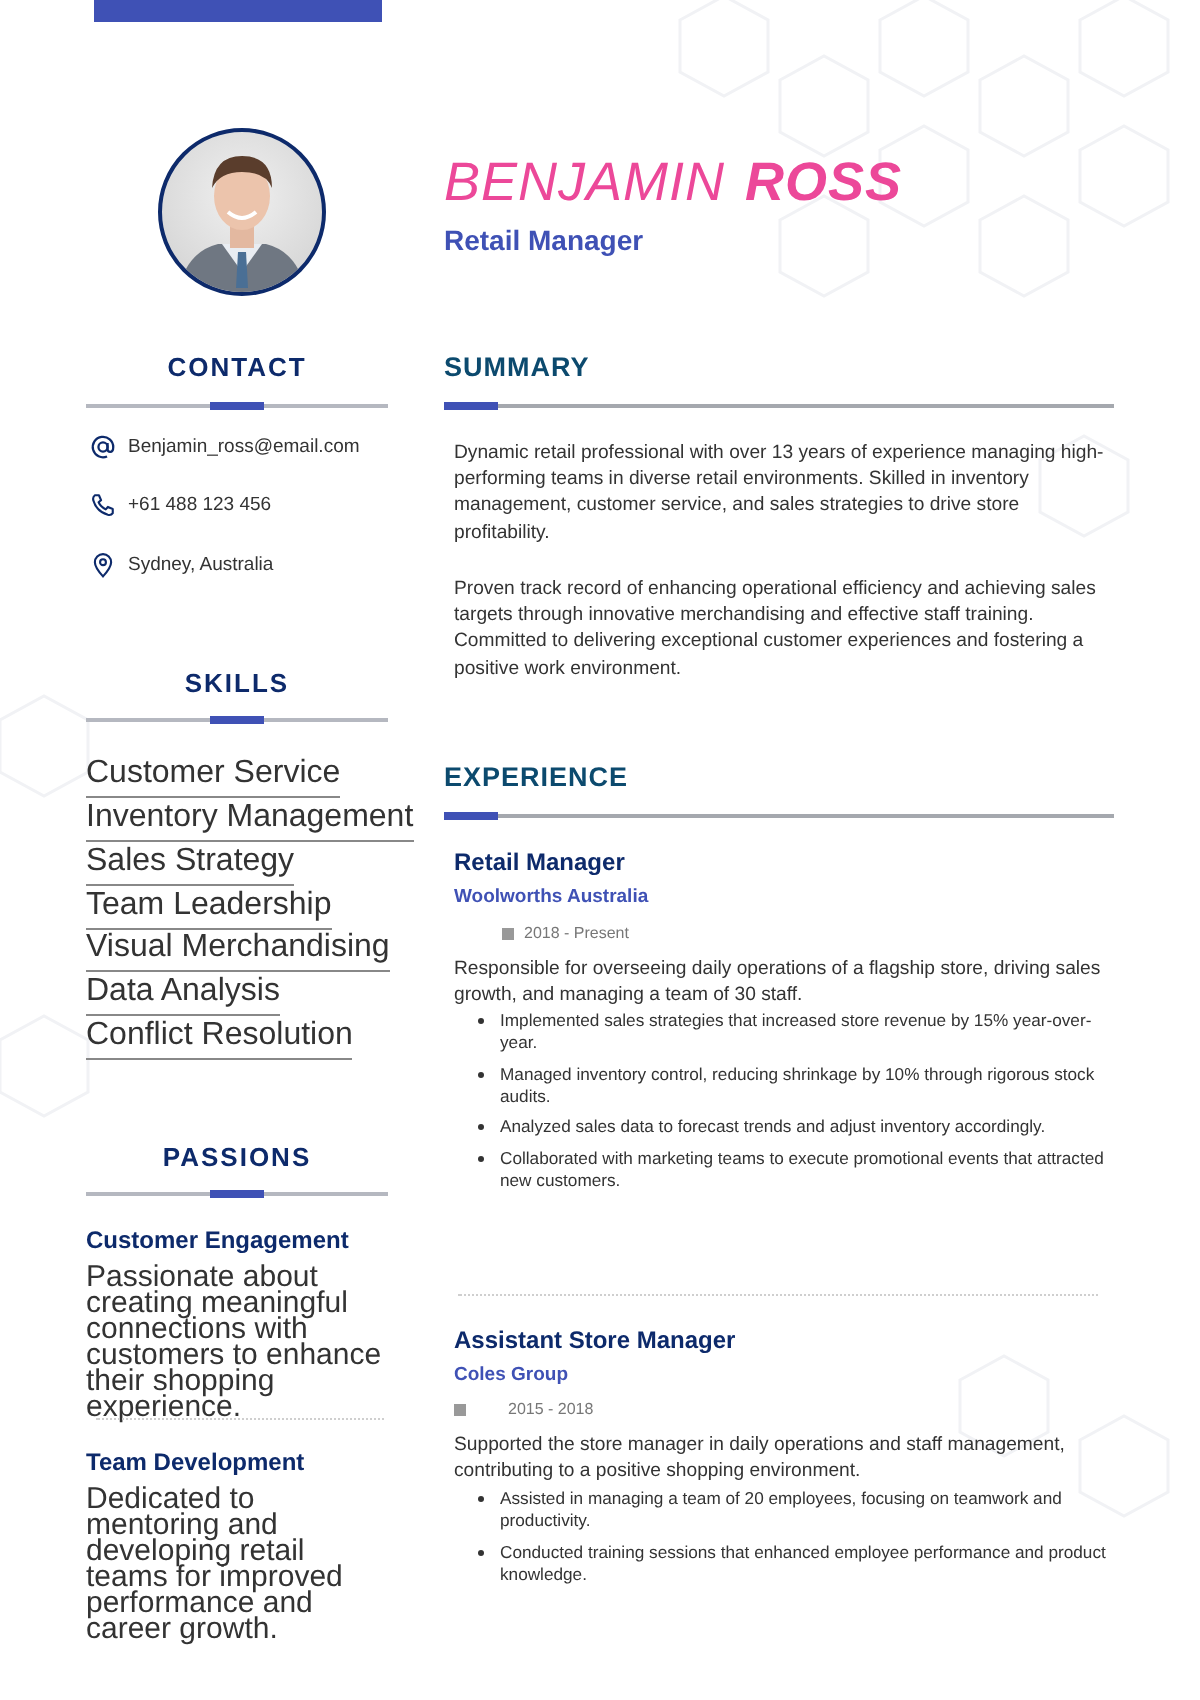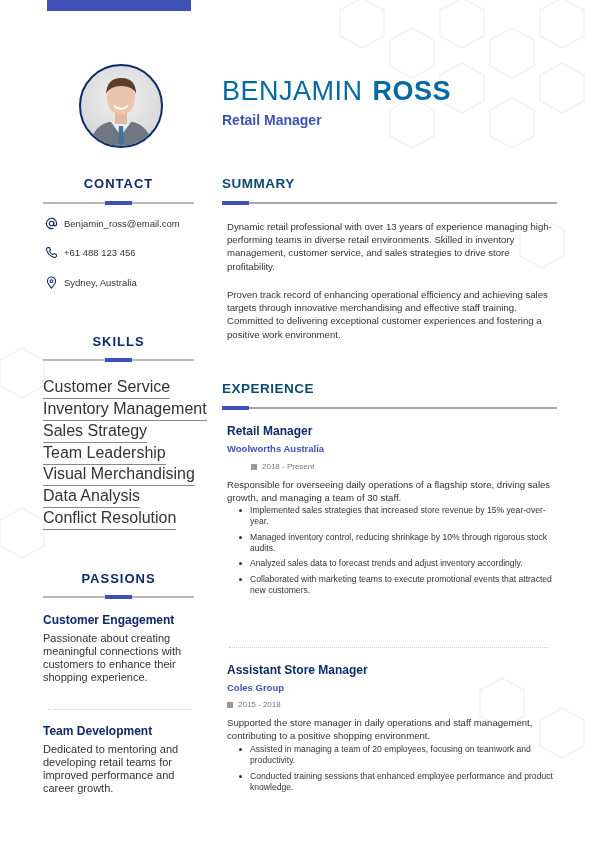--- a/index.html
+++ b/index.html
@@ -10,35 +10,35 @@
       color: #333;
     }
     .hex-bg { position: absolute; inset: 0; pointer-events: none; }
     .top-bar { position: absolute; left: 47px; top: 0; width: 144px; height: 11px; background: #3f51b5; }
 
     .photo {
       position: absolute; left: 79px; top: 64px; width: 80px; height: 80px;
       border-radius: 50%; border: 2px solid #0d2a6b; overflow: hidden;
       background: radial-gradient(circle at 50% 40%, #f0f0f0, #cfcfcf);
     }
-    .name { position: absolute; left: 222px; top: 76px; font-size: 27px; color: #0369a1; letter-spacing: 0.5px; white-space: nowrap; }
+    .name { position: absolute; left: 222px; top: 76px; font-size: 27px; color: #ec4899; letter-spacing: 0.5px; white-space: nowrap; font-style: italic; }
     .name .last { font-weight: bold; margin-left: 10px; }
     .job-title { position: absolute; left: 222px; top: 112px; font-size: 14px; color: #3f51b5; font-weight: bold; }
 
     .side-head { position: absolute; left: 43px; width: 151px; text-align: center; font-weight: bold; font-size: 13px; color: #0d2a6b; letter-spacing: 1px; }
     .side-rule { position: absolute; left: 43px; width: 151px; height: 2px; background: #b5b8c0; }
     .side-rule::after { content: ""; position: absolute; left: 62px; top: -1px; width: 27px; height: 4px; background: #3f51b5; }
 
     .contact-item { position: absolute; left: 45px; font-size: 9.5px; color: #333; display: flex; align-items: center; }
     .contact-item .ic { width: 13px; height: 13px; margin-right: 6px; color: #0d2a6b; }
 
     .skill { position: absolute; left: 43px; font-size: 16px; color: #333; padding-bottom: 2px; border-bottom: 1px solid #888; }
 
     .passion-title { position: absolute; left: 43px; font-size: 12px; font-weight: bold; color: #0d2a6b; }
-    .passion-desc { position: absolute; left: 43px; width: 150px; font-size: 11px; line-height: 13px; color: #333; }
+    .passion-desc { position: absolute; left: 43px; width: 150px; font-size: 15px; line-height: 13px; color: #333; }
     .passion-sep { position: absolute; left: 48px; width: 144px; border-top: 1px dotted #cfcfcf; }
 
     .main-head { position: absolute; left: 222px; font-weight: bold; font-size: 13.5px; color: #0c4a6e; letter-spacing: 0.5px; }
     .main-rule { position: absolute; left: 222px; width: 335px; height: 2px; background: #a5a8ae; }
     .main-rule::after { content: ""; position: absolute; left: 0; top: -1px; width: 27px; height: 4px; background: #3f51b5; }
 
     .para { position: absolute; left: 227px; width: 330px; font-size: 9.6px; line-height: 13.2px; color: #333; }
 
     .job-role { position: absolute; left: 227px; font-size: 12px; font-weight: bold; color: #0d2a6b; }
     .company { position: absolute; left: 227px; font-size: 9.5px; font-weight: bold; color: #3f51b5; }
@@ -152,21 +152,21 @@
   <li>Implemented sales strategies that increased store revenue by 15% year-over-year.</li>
   <li>Managed inventory control, reducing shrinkage by 10% through rigorous stock audits.</li>
   <li>Analyzed sales data to forecast trends and adjust inventory accordingly.</li>
   <li>Collaborated with marketing teams to execute promotional events that attracted new customers.</li>
 </ul>
 
 <div class="job-sep" style="top:647px;"></div>
 
 <div class="job-role" style="top:663px;">Assistant Store Manager</div>
 <div class="company" style="top:682px;">Coles Group</div>
-<div class="dates" style="top:700px;">
+<div class="dates" style="top:700px;gap:16px;">
   <span class="cal"></span>
   <span>2015 - 2018</span>
 </div>
 <div class="para" style="top:716px;">Supported the store manager in daily operations and staff management, contributing to a positive shopping environment.</div>
 <ul class="bullets" style="top:744px;">
   <li>Assisted in managing a team of 20 employees, focusing on teamwork and productivity.</li>
   <li>Conducted training sessions that enhanced employee performance and product knowledge.</li>
 </ul>
 
 </body></html>

